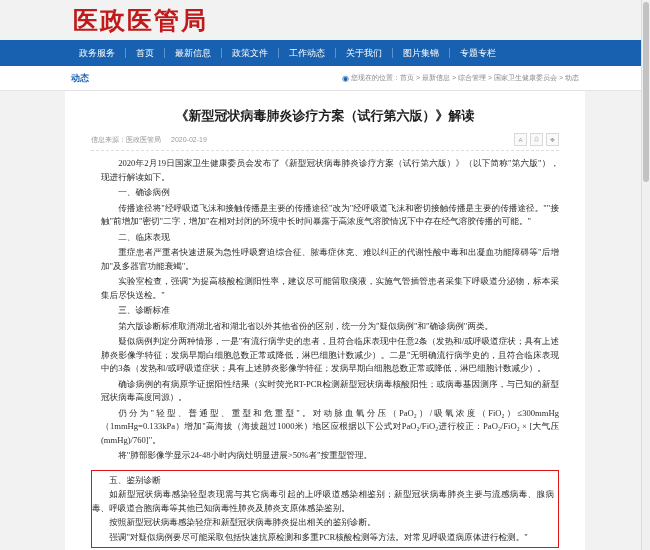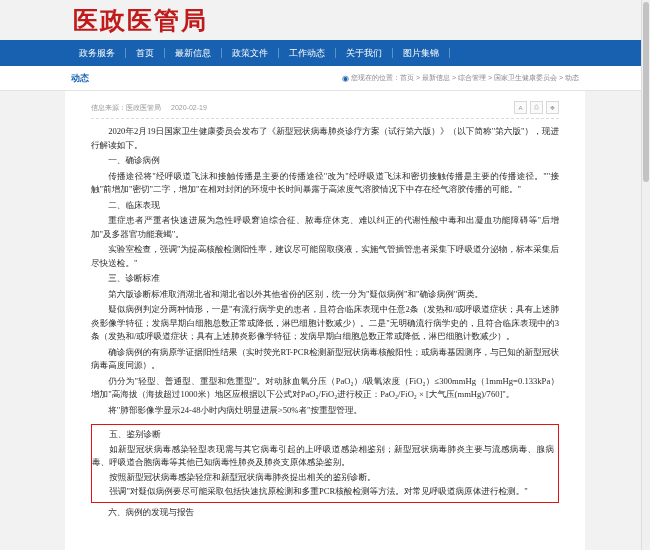--- a/index.html
+++ b/index.html
@@ -153,21 +153,21 @@
     border: 1px solid #d8d8d8;
     background: #fafafa;
     display: inline-flex;
     align-items: center;
     justify-content: center;
     font-size: 6px;
     color: #9a9a9a;
     cursor: pointer;
   }
   .body-text p {
-    margin: 0 0 2px 0;
+    margin: 0 0 2px 10px;
     font-family: "Liberation Serif", serif;
     font-size: 8.6px;
     line-height: 13.5px;
     color: #2b2b2b;
     text-indent: 2em;
     text-align: justify;
   }
   .highlight-box {
     border: 1.5px solid #e01414;
     padding: 3px 4px 2px 0;
@@ -216,36 +216,38 @@
       <div class="nav-item">最新信息</div>
       <div class="nav-sep"></div>
       <div class="nav-item">政策文件</div>
       <div class="nav-sep"></div>
       <div class="nav-item">工作动态</div>
       <div class="nav-sep"></div>
       <div class="nav-item">关于我们</div>
       <div class="nav-sep"></div>
       <div class="nav-item">图片集锦</div>
       <div class="nav-sep"></div>
+      <div class="nav-item">专题专栏</div>
     </div>
   </div>
 
   <div class="subbar">
     <div class="subbar-inner">
       <div class="subbar-label">动态</div>
       <div class="breadcrumb">
         <span class="loc-icon">◉</span>
         <span>您现在的位置：首页 &gt; 最新信息 &gt; 综合管理 &gt; 国家卫生健康委员会 &gt; 动态</span>
       </div>
     </div>
   </div>
 
   <div class="content-wrap">
     <div class="article">
 
+      <div class="article-title">《新型冠状病毒肺炎诊疗方案（试行第六版）》解读</div>
 
       <div class="meta-row">
         <span class="meta-source">信息来源：医政医管局</span>
         <span class="meta-date">2020-02-19</span>
         <span class="meta-icons">
           <span class="meta-btn">A</span>
           <span class="meta-btn">⎙</span>
           <span class="meta-btn">❖</span>
         </span>
       </div>

